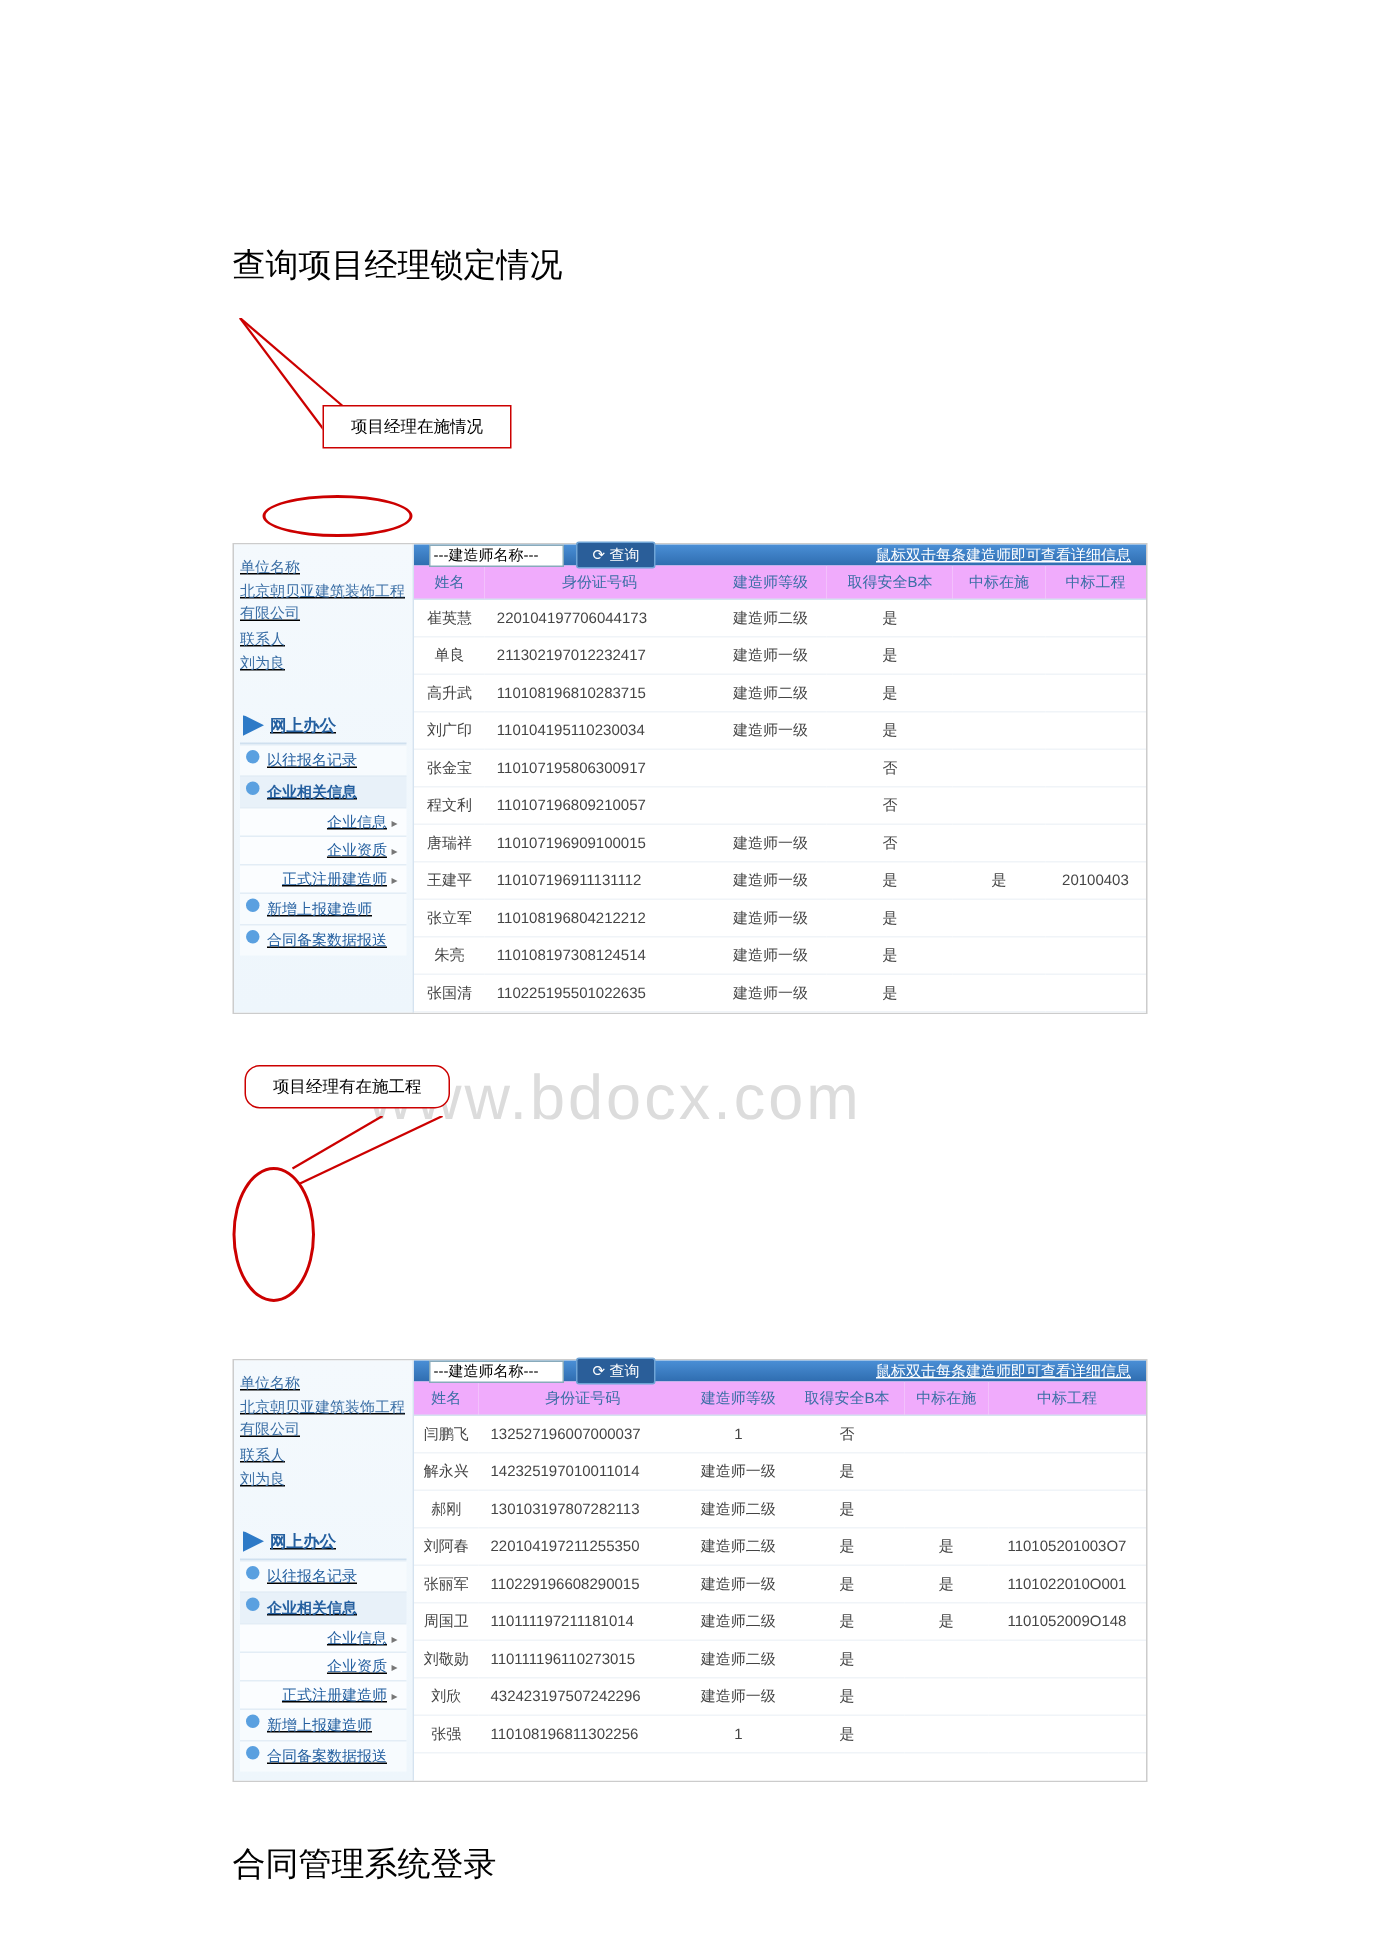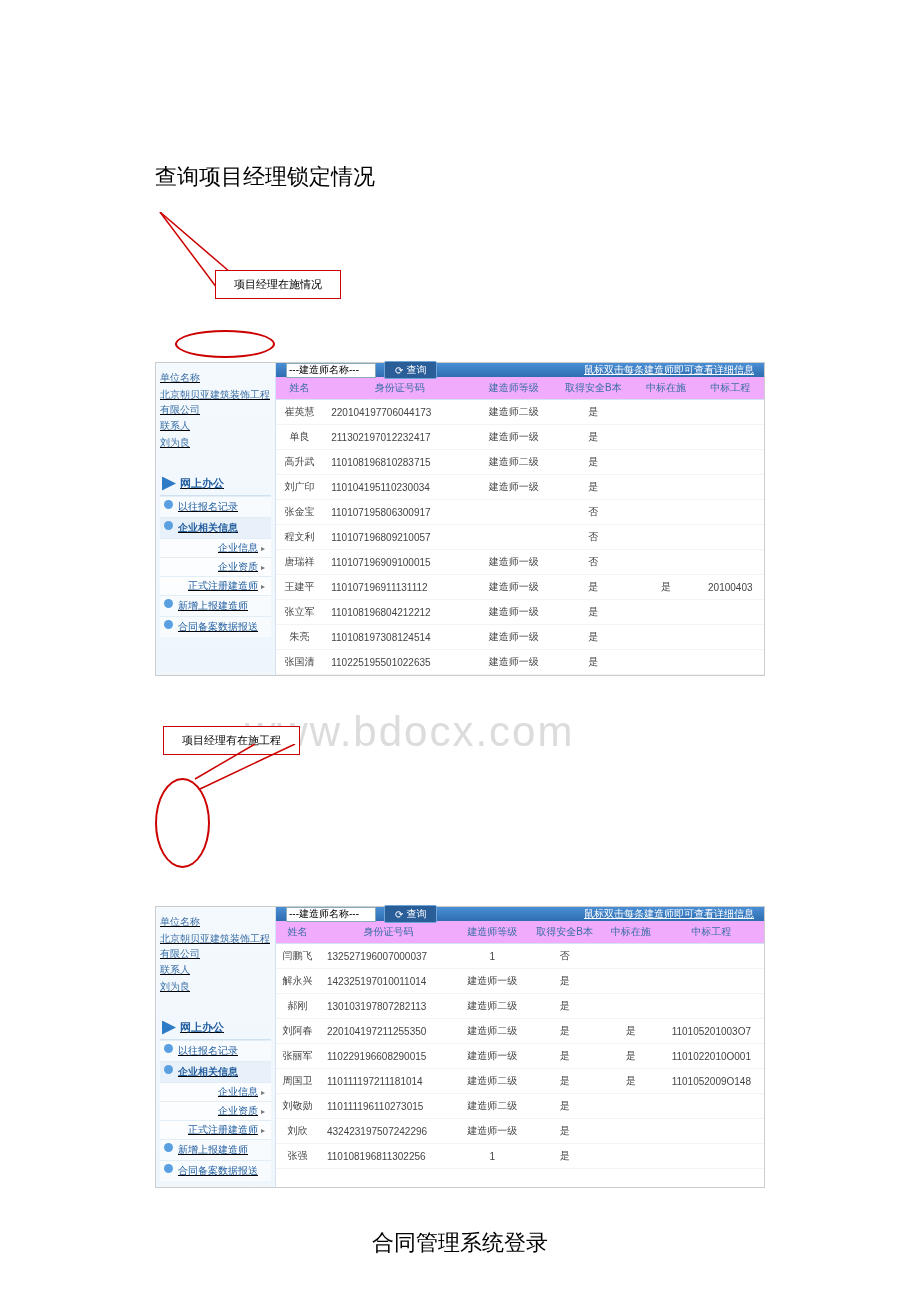--- a/index.html
+++ b/index.html
@@ -1,20 +1,20 @@
 <!DOCTYPE html>
 <html><head>
   <meta charset="utf-8">
   <style>
     * { margin: 0; padding: 0; box-sizing: border-box; }
     body { font-family: "Microsoft YaHei", SimSun, Arial, sans-serif; background: #fff; width: 920px; }
     .page { padding: 40px 155px 40px 155px; margin-top: 42px; }
     
     .title-main { font-size: 22px; margin: 80px 0 20px 0; }
-    .title-section { font-size: 22px; margin: 40px 0 20px 0; text-align: center; }
+    .title-section { font-size: 22px; margin: 40px 0 20px 0; }
 
     .callout-wrap { position: relative; height: 150px; }
     .callout-box { position: absolute; border: 1.5px solid #c00; padding: 6px 18px; font-size: 11px; background: #fff; }
     .callout-arrow { position: absolute; }
     .red-ellipse { position: absolute; border: 2px solid #c00; border-radius: 50%; background: transparent; }
 
     .watermark { position: absolute; font-size: 42px; color: #dcdcdc; font-family: Arial, sans-serif; pointer-events: none; z-index: 0; letter-spacing: 2px; font-weight: 400;}
 
     .app-shot { display: flex; border: 1px solid #ccc; font-size: 11px; position: relative; z-index: 1; margin-bottom: 30px; }
     .sidebar { width: 120px; background: linear-gradient(#f4f9fd,#eef6fc); border-right: 1px solid #d5e3f0; padding: 6px 4px; text-decoration: underline; }
@@ -193,21 +193,21 @@
               <td></td>
               <td></td>
             </tr>
           </tbody>
       </table>
     </div>
   </div>
 
   <div class="callout-section2">
     <div class="watermark" style="left:90px; top:2px;">www.bdocx.com</div>
-    <div class="callout-box" style="left:8px; top:20px; z-index:2;">项目经理有在施工程</div>
+    <div class="callout-box" style="left:8px; top:4px; z-index:2;border-radius:10px;">项目经理有在施工程</div>
     <svg class="callout-arrow" width="200" height="120" style="left:0;top:38px; z-index:2;">
       <line x1="100" y1="0" x2="40" y2="35" stroke="#c00" stroke-width="1.5"></line>
       <line x1="140" y1="0" x2="45" y2="45" stroke="#c00" stroke-width="1.5"></line>
     </svg>
     <div class="red-ellipse" style="left:0px; top:72px; width:55px; height:90px;"></div>
   </div>
 
   <div class="app-shot">
     <div class="sidebar">
       <div class="sb-label">单位名称</div>

